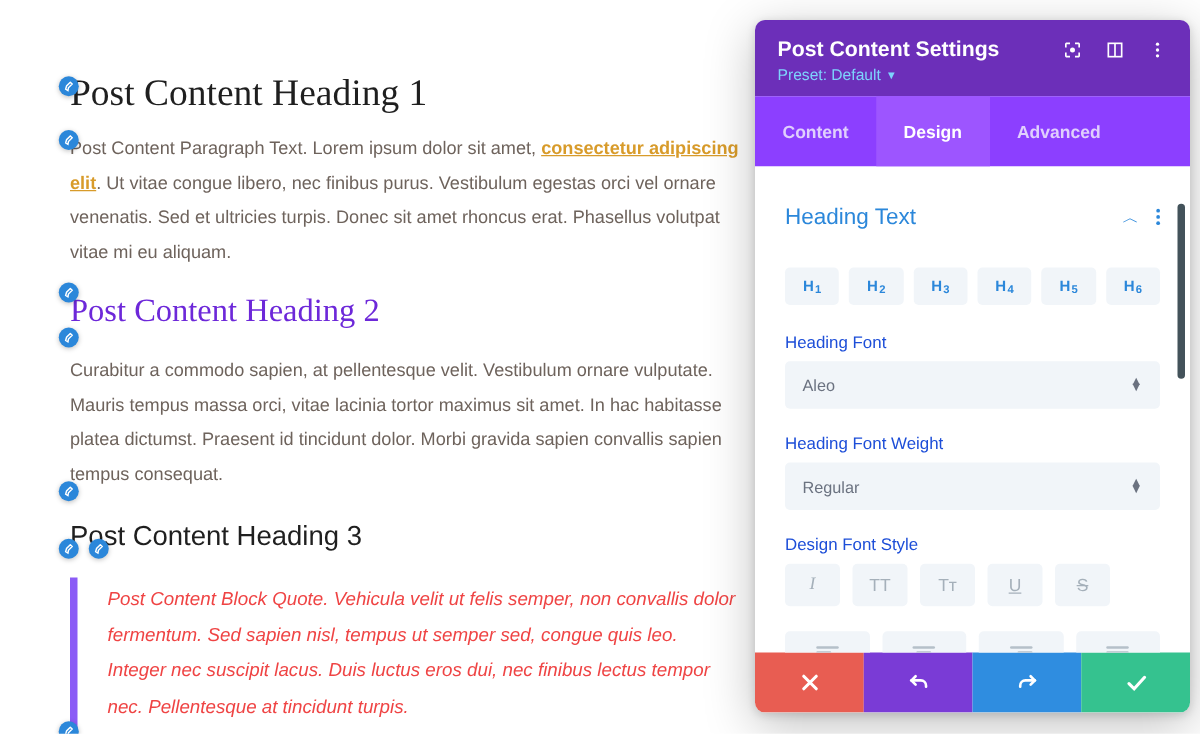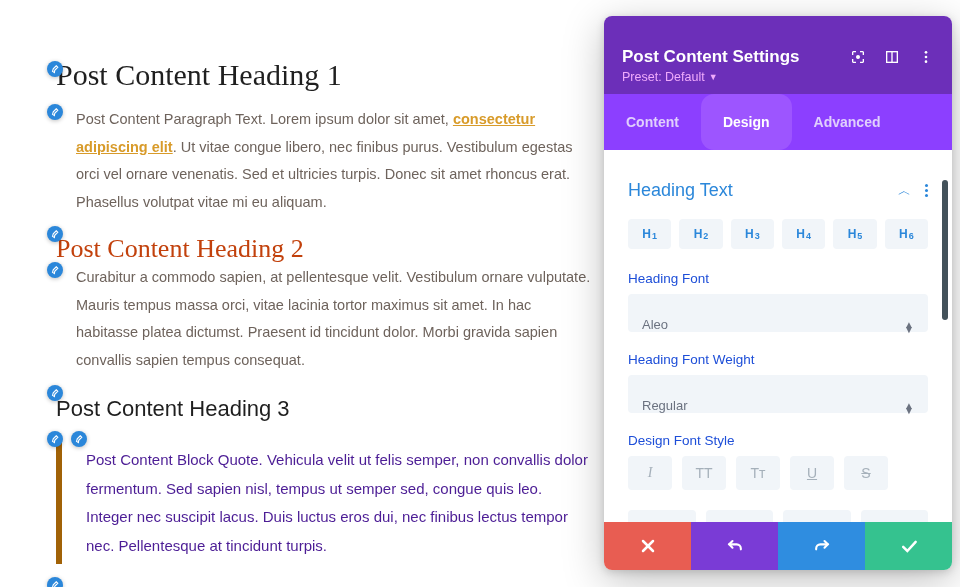--- a/index.html
+++ b/index.html
@@ -6,82 +6,82 @@
   html, body { width: 960px; height: 587px; font-family: -apple-system, BlinkMacSystemFont, "Segoe UI", Helvetica, Arial, sans-serif; overflow: hidden; background:#fff; }
   .stage { position: relative; width:960px; height:587px; }
 
   
   .content {
     position:absolute; left:0; top:0; width:600px; height:587px;
     padding:58px 8px 0 56px;
     color:#5b514a;
   }
   .content h1 { font-family: Georgia, "Times New Roman", serif; font-weight:400; font-size:30px; color:#1f1f1f; margin-bottom:14px; }
-  .content h2 { font-family: Georgia, "Times New Roman", serif; font-weight:400; font-size:26px; color:#c2410c; margin:18px 0 0; }
+  .content h2 { font-family: Georgia, "Times New Roman", serif; font-weight:400; font-size:26px; color:#6d28d9; margin:18px 0 20px; }
   .content h3 { font-family: Liberation Sans, sans-serif; font-weight:400; font-size:22px; color:#1f1f1f; margin:22px 0 20px; }
-  .content p { font-size:14.5px; line-height:1.9; color:#6e635c;margin-left:20px; }
+  .content p { font-size:14.5px; line-height:1.9; color:#6e635c; }
   .content a { color:#d89b2a; text-decoration:underline; font-weight:600; }
   .blockquote {
     position:relative; margin-top:4px; padding:4px 0 4px 24px;
-    border-left:6px solid #a16207;
-    font-size:15px; line-height:1.9; color:#4c1d95;
+    border-left:6px solid #8b5cf6;
+    font-style:italic; font-size:15px; line-height:1.9; color:#ef4444;
   }
 
   
   .dot {
     position:absolute; width:16px; height:16px; border-radius:50%;
     background:#2b87da; display:flex; align-items:center; justify-content:center;
     box-shadow:0 1px 4px rgba(0,0,0,0.25);
   }
   .dot svg { width:9px; height:9px; }
 
   
   .panel {
     position:absolute; right:8px; top:16px; width:348px; height:554px;
     background:#fff; border-radius:8px; overflow:hidden;
     box-shadow:0 10px 40px rgba(0,0,0,0.25), 0 2px 8px rgba(0,0,0,0.15);
     display:flex; flex-direction:column;
   }
   .panel-head {
-    background:#6c2fb9; color:#fff; padding:31px 18px 10px;
+    background:#6c2fb9; color:#fff; padding:14px 18px 10px;
   }
   .panel-head-row { display:flex; align-items:center; justify-content:space-between; }
   .panel-title { font-size:17px; font-weight:700; }
   .panel-icons { display:flex; gap:18px; align-items:center; }
   .panel-icons .ico { width:16px; height:16px; display:flex; align-items:center; justify-content:center; cursor:pointer; }
-  .preset { font-size:12.5px; margin-top:3px; color:#f0abfc; display:flex; align-items:center; gap:4px; cursor:pointer; }
+  .preset { font-size:12.5px; margin-top:3px; color:#7dd3fc; display:flex; align-items:center; gap:4px; cursor:pointer; }
   .tabs {
     background:#8c3fff; display:flex; height:56px; color:#fff; font-size:14px; font-weight:600;
   }
   .tab { flex:0 0 auto; padding:0 22px; display:flex; align-items:center; cursor:pointer; }
-  .tab.active { background:#9d55ff;border-radius:13px; }
+  .tab.active { background:#9d55ff; }
   .tab.inactive { color:#e0cffd; }
 
   .panel-body { flex:1; position:relative; overflow:hidden; padding:30px 24px 0 24px; }
   .scrollbar { position:absolute; right:4px; top:30px; width:6px; height:140px; background:#43525a; border-radius:3px; }
 
-  .section-row { display:flex; align-items:center; justify-content:space-between; margin-bottom:18px;gap:21px; }
+  .section-row { display:flex; align-items:center; justify-content:space-between; margin-bottom:30px;gap:21px; }
   .section-title { color:#2b87da; font-size:18px; font-weight:500; }
   .section-actions { display:flex; gap:14px; align-items:center; }
   .chev { color:#2b87da; font-size:13px; cursor:pointer; }
   .dots3 { display:flex; flex-direction:column; gap:2px; cursor:pointer; }
   .dots3 span { width:3px; height:3px; background:#2b87da; border-radius:50%; }
 
   .h-tabs { display:flex; gap:8px; margin-bottom:22px; }
   .h-tab {
     flex:1; height:30px; border-radius:4px; background:#f1f5f9;
     color:#2b87da; font-size:12px; font-weight:600; display:flex; align-items:center; justify-content:center;
     cursor:pointer;
   }
   .h-tab .sub { font-size:9px; position:relative; top:2px; margin-left:1px; }
 
   .field-label { font-size:13.5px; color:#1d4ed8; font-weight:400; margin-bottom:8px; }
   .select {
     height:38px; background:#f1f5f9; border-radius:4px; padding:0 14px;
-    display:flex; align-items:flex-end; justify-content:space-between;
+    display:flex; align-items:center; justify-content:space-between;
     font-size:13px; color:#6b7280; margin-bottom:20px; cursor:pointer;
   }
   .select .caret { font-size:10px; color:#6b7280; line-height:0.5; }
 
   .btn-row { display:flex; gap:10px; margin-bottom:20px; }
   .style-btn {
     width:44px; height:34px; background:#f1f5f9; border-radius:4px;
     display:flex; align-items:center; justify-content:center;
     color:#a5b0ba; font-size:14px; cursor:pointer;
   }

